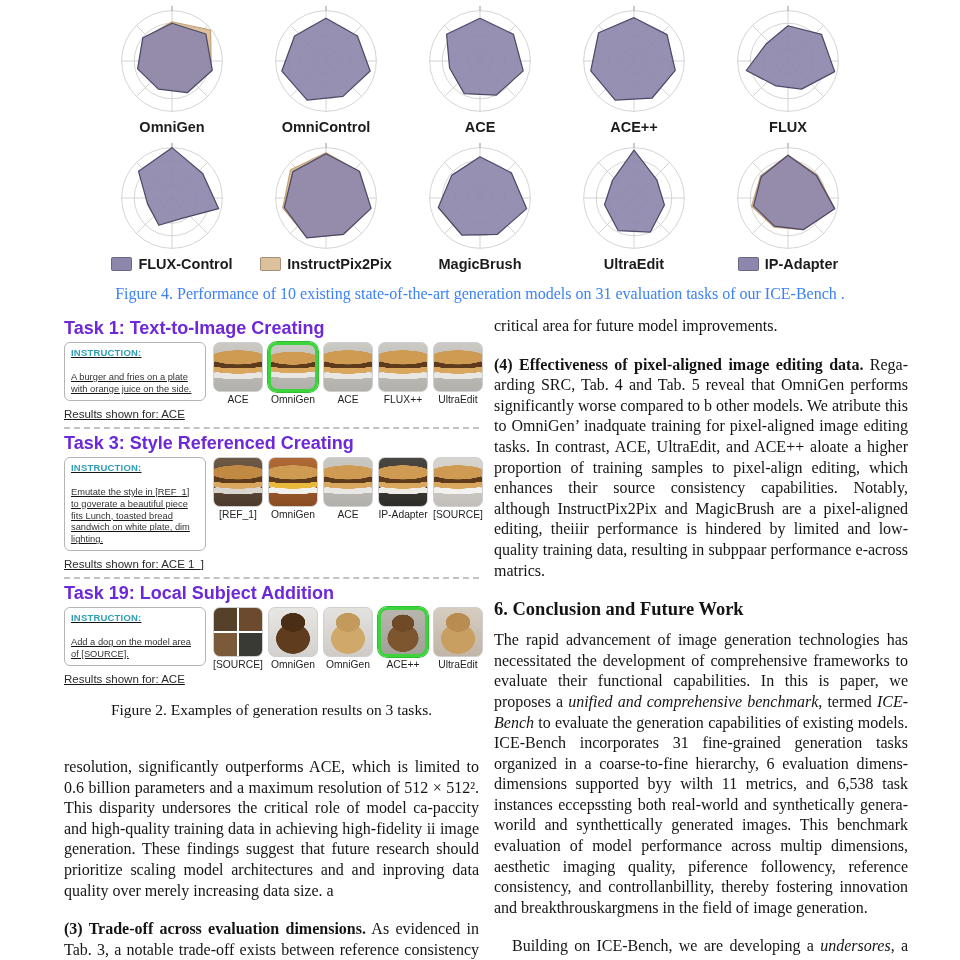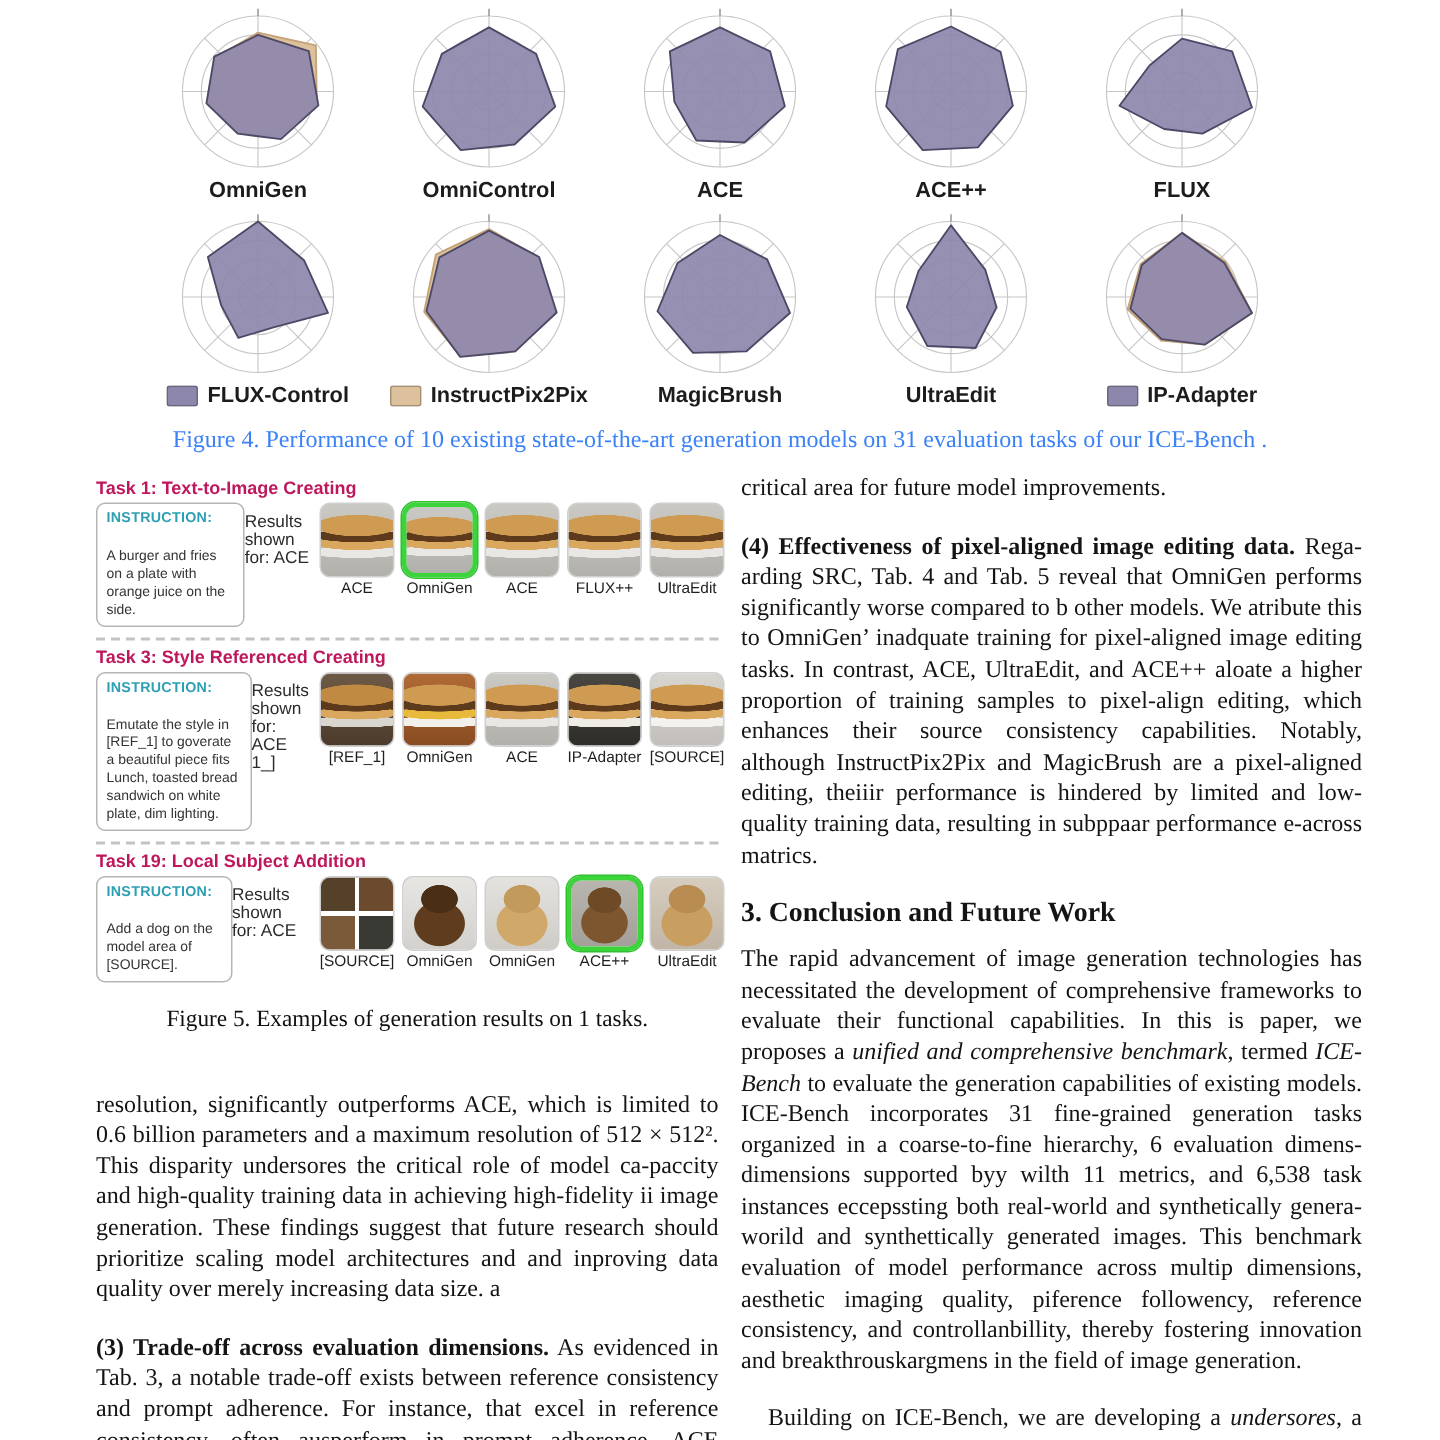--- a/index.html
+++ b/index.html
@@ -17,23 +17,23 @@
 
   .fig4-caption{text-align:center;font-size:16px;margin-top:13px;color:#3b82f6;}
 
   
   .columns{display:flex;margin:13px 52px 0 64px;gap:15px;}
   .col{width:415px;}
 
   
   .task-block{padding:2px 0 4px 0;}
   .task-sep{border:none;border-top:2px dashed #c3c3c3;margin:3px 0 2px 0;}
-  .task-title{font-family:"Liberation Sans",sans-serif;font-size:12px;font-weight:700;color:#be185d;margin-bottom:3px;}
+  .task-title{font-family:"Liberation Sans",sans-serif;font-size:18px;font-weight:700;color:#6d28d9;margin-bottom:3px;}
   .task-row{display:flex;align-items:flex-start;}
-  .task-left{width:142px;flex:0 0 142px;display:flex;flex-direction:row;}
+  .task-left{width:142px;flex:0 0 142px;display:flex;flex-direction:column;text-decoration:underline;}
   .instr-box{border:1px solid #b5b5b5;border-radius:6px;background:#fff;padding:4px 6px;min-height:44px;}
   .instr-label{font-family:"Liberation Sans",sans-serif;font-size:9.5px;font-weight:700;color:#2d9fb4;letter-spacing:0.2px;}
   .instr-text{font-family:"Liberation Sans",sans-serif;font-size:9.3px;line-height:1.28;color:#333;margin-top:14px;}
   .results-line{font-family:"Liberation Sans",sans-serif;font-size:11.5px;color:#2b2b2b;margin-top:7px;}
   .imgrow{display:flex;gap:5px;margin-left:7px;}
   .imgcell{width:50px;display:flex;flex-direction:column;align-items:center;}
   .thumb{width:50px;height:50px;border-radius:7px;border:1px solid #cfcfcf;box-sizing:border-box;}
   .thumb.hl{border:3px solid #3bd43b;border-radius:9px;box-shadow:0 0 0 1px #2fbf2f;}
   .imglabel{font-family:"Liberation Sans",sans-serif;font-size:10.3px;color:#1f1f1f;margin-top:2px;white-space:nowrap;}
 
@@ -412,30 +412,30 @@
                 <div class="imglabel">ACE++</div>
               </div>
               <div class="imgcell">
                 <div class="thumb dog-tan"></div>
                 <div class="imglabel">UltraEdit</div>
               </div>
             </div>
         </div>
       </div>
 
-      <div class="fig5-caption">Figure 5. Examples of generation results on 1 tasks.</div>
+      <div class="fig5-caption">Figure 2. Examples of generation results on 3 tasks.</div>
     </div>
 
     <div class="left-text">
       <p class="para">resolution, significantly outperforms ACE, which is limited to 0.6 billion parameters and a maximum resolution of 512 × 512². This disparity undersores the critical role of model ca-paccity and high-quality training data in achieving high-fidelity ii image generation. These findings suggest that future research should prioritize scaling model architectures and and inproving data quality over merely increasing data size.  a</p>
       <p class="para"><b>(3) Trade-off across evaluation dimensions.</b> As evidenced in Tab. 3, a notable trade-off exists between reference consistency and prompt adherence. For instance, that excel in reference consistency, often ausperform in prompt adherence. ACE achieves high reference consistency scores (0.849 for style reference and 0.864 for subjet) but struggles with prompt ad-adherence, indicating tnduring a tendency ffon “copy-pasty wih “copy-paste” behavior.  This highlights the inherent challenge in balancing precise prompt following wit thih maintaining contextual and stylesic consistency, a</p>
     </div>
   </div>
 
   <div class="col">
     <p class="para tight">critical area for future model improvements.</p>
     <p class="para"><b>(4) Effectiveness of pixel-aligned image editing data.</b> Rega-arding SRC, Tab. 4 and Tab. 5 reveal that OmniGen performs significantly worse compared to b other models. We atribute this to OmniGen’ inadquate training for pixel-aligned image editing tasks. In contrast, ACE, UltraEdit, and ACE++ aloate a higher proportion of training samples to pixel-align editing, which enhances their source consistency capabilities. Notably, although InstructPix2Pix and MagicBrush are a pixel-aligned editing, theiiir performance is hindered by limited and low-quality training data, resulting in  subppaar performance e-across matrics.</p>
-    <div class="section-heading">3.  Conclusion and Future Work</div>
+    <div class="section-heading">6.  Conclusion and Future Work</div>
     <p class="para">The rapid advancement of image generation technologies has necessitated the development of comprehensive frameworks to evaluate their functional capabilities.  In this is paper, we proposes a <i>unified and comprehensive benchmark</i>, termed <i>ICE-Bench</i> to evaluate the generation capabilities of existing models. ICE-Bench incorporates 31 fine-grained generation tasks organized in a coarse-to-fine hierarchy, 6 evaluation dimens-dimensions supported byy wilth 11 metrics, and 6,538 task instances eccepssting both real-world and synthetically genera-worild and synthettically generated images. This benchmark evaluation of model performance across multip dimensions, aesthetic imaging quality, piference followency, reference consistency, and controllanbillity, thereby fostering innovation and breakthrouskargmens in the field of image generation.</p>
     <p class="para indent">Building on ICE-Bench, we are developing a <i>undersores</i>, a quantituaible and comparative framework that benchmarks the capabilities of existing models, thereby fostering transparecy, competition, and continuous advancement in the field of image generation.</p>
   </div>
 
 </div>
 
 </body></html>

